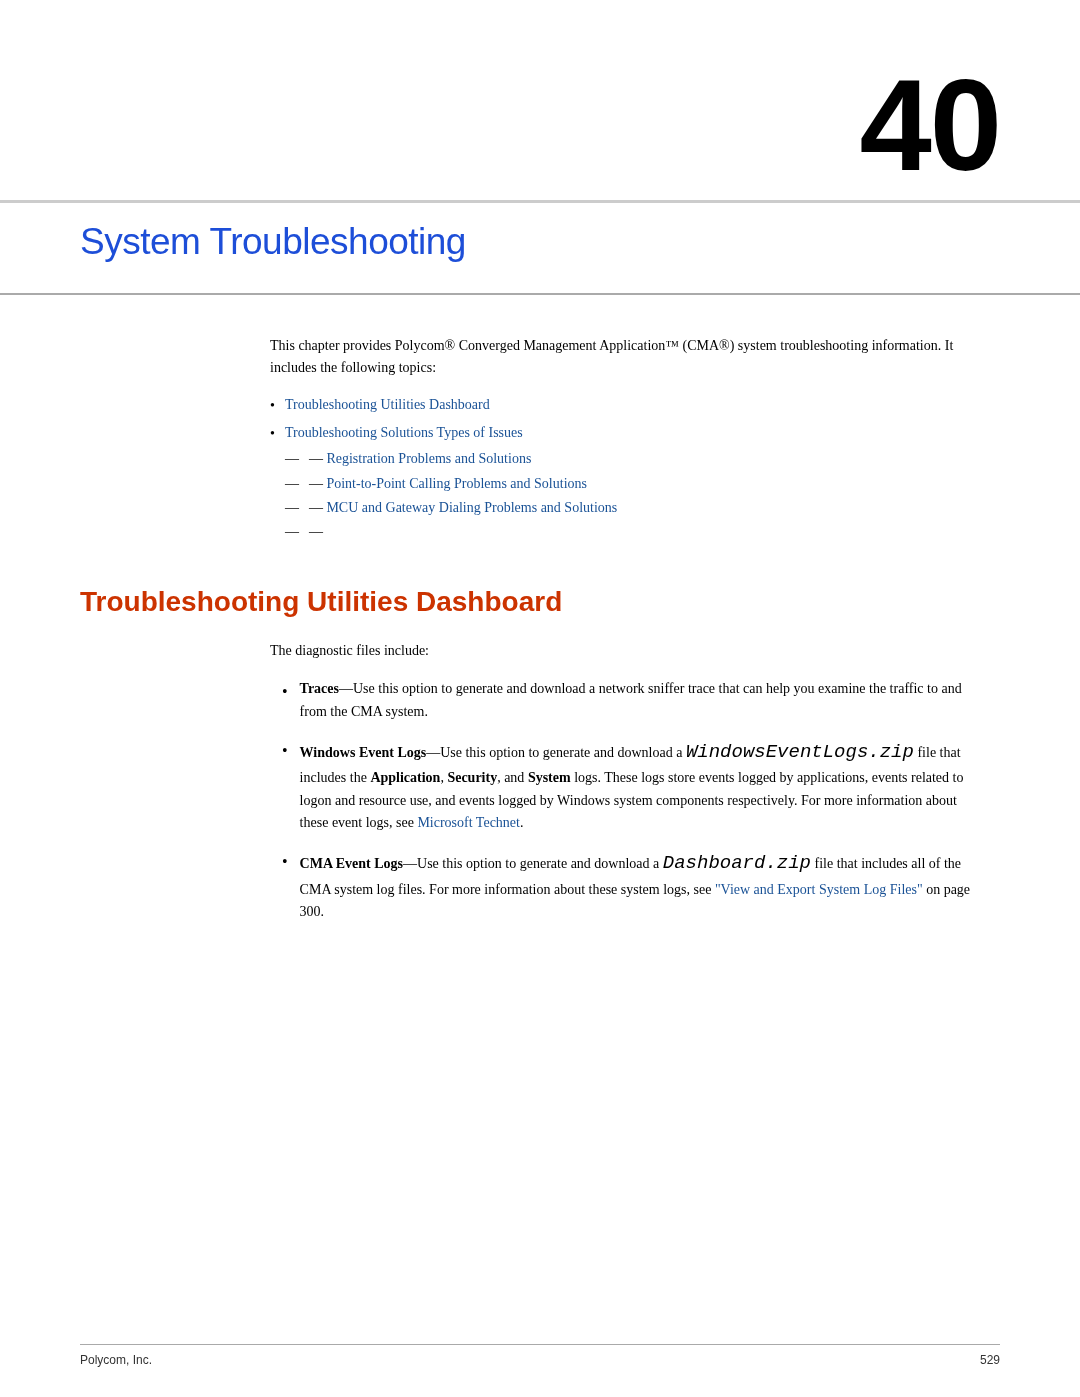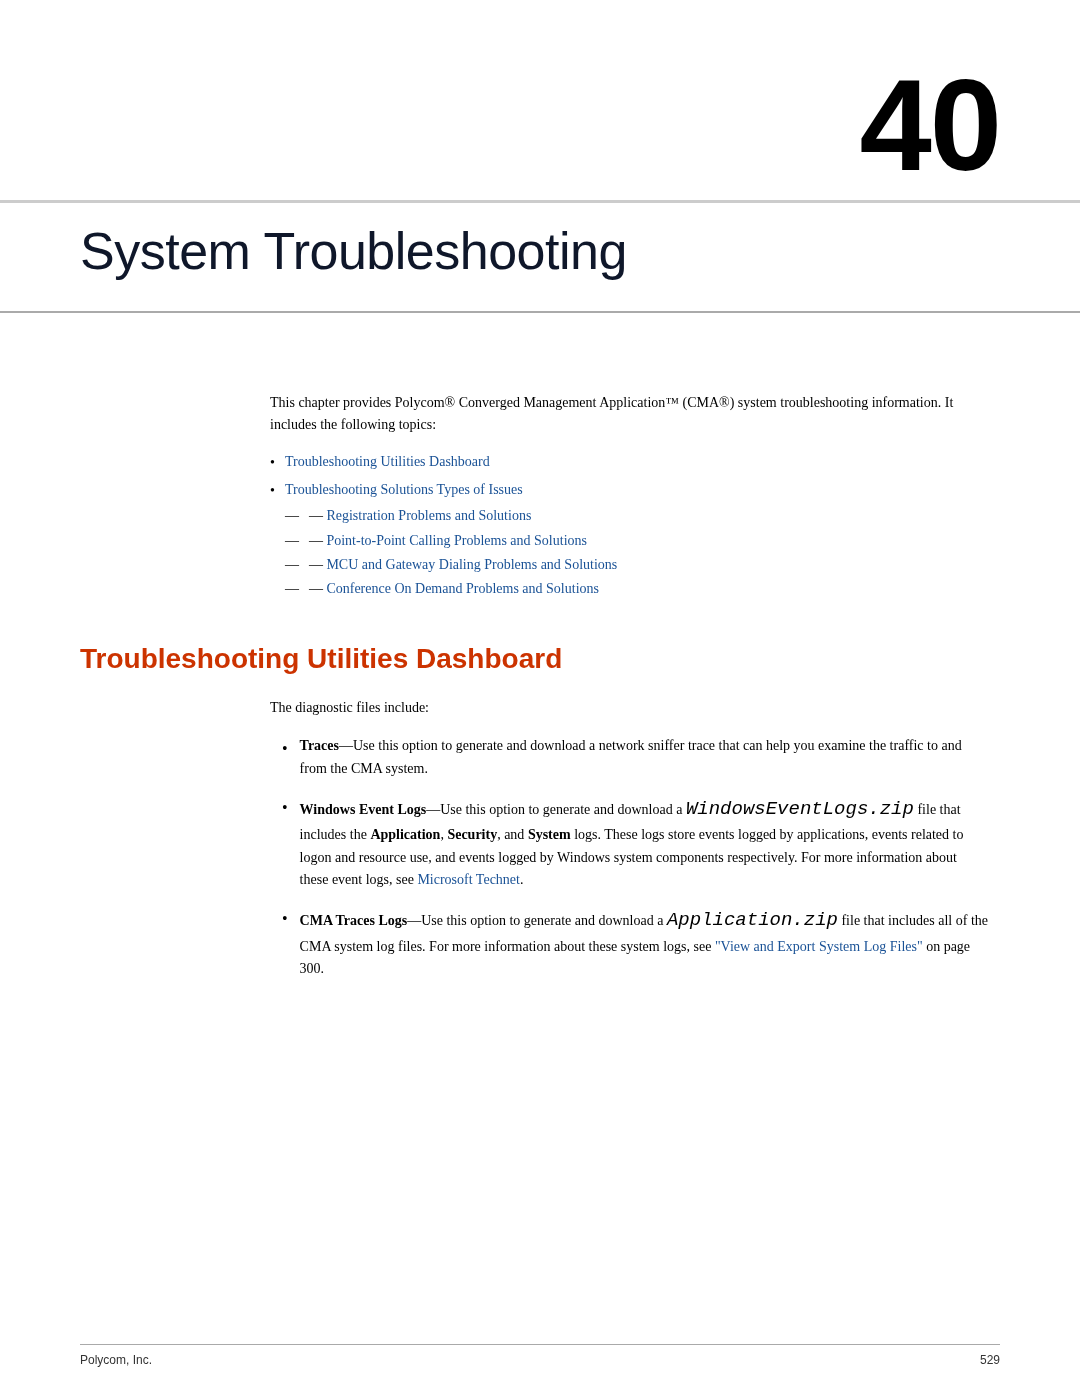--- a/index.html
+++ b/index.html
@@ -44,44 +44,43 @@
       letter-spacing: -2px;
     }
 
     
     .chapter-title-section {
       padding: 18px 80px 30px 80px;
       border-bottom: 2px solid #aaaaaa;
     }
 
     .chapter-title {
-      font-size: 52px;
+      font-size: 37px;
       font-weight: 400;
-      color: #0f172a;
+      color: #1d4ed8;
       font-family: Arial, Helvetica, sans-serif;
       letter-spacing: -0.5px;
     }
 
     
     .content-area {
       padding: 40px 80px 60px 80px;
     }
 
     
     .intro-block {
       margin-left: 190px;
       margin-bottom: 28px;
     }
 
     .intro-text {
       font-size: 14px;
       line-height: 1.55;
       color: #000000;
       margin-bottom: 16px;
-      margin-top: 39px;
     }
 
     
     .toc-list {
       list-style: none;
       padding: 0;
       margin: 0;
     }
 
     .toc-list > li {
@@ -253,21 +252,20 @@
               <li>
                 <span>—&nbsp;</span>
                   <a class="link-blue" href="#">Point-to-Point Calling Problems and Solutions</a>
               </li>
               <li>
                 <span>—&nbsp;</span>
                   <a class="link-blue" href="#">MCU and Gateway Dialing Problems and Solutions</a>
               </li>
               <li>
                 <span>—&nbsp;</span>
-                  <a class="link-blue" href="#">Conference On Demand Problems and Solutions</a>
               </li>
             </ul>
           </div>
         </li>
       </ul>
     </div>
 
     <h2 class="section-heading">Troubleshooting Utilities Dashboard</h2>
 
     <div class="section-content">
@@ -283,21 +281,21 @@
         </li>
 
         <li>
           <div class="item-content">
             <span class="bold-term">Windows Event Logs</span>—Use this option to generate and download a <span class="code-text">WindowsEventLogs.zip</span> file that includes the <span class="bold-term">Application</span>, <span class="bold-term">Security</span>, and <span class="bold-term">System</span> logs. These logs store events logged by applications, events related to logon and resource use, and events logged by Windows system components respectively. For more information about these event logs, see <a class="link-blue" href="#">Microsoft Technet</a>.
           </div>
         </li>
 
         <li>
           <div class="item-content">
-            <span class="bold-term">CMA Traces Logs</span>—Use this option to generate and download a <span class="code-text">Application.zip</span> file that includes all of the CMA system log files. For more information about these system logs, see <a class="link-blue" href="#">"View and Export System Log Files"</a> on page 300.
+            <span class="bold-term">CMA Event Logs</span>—Use this option to generate and download a <span class="code-text">Dashboard.zip</span> file that includes all of the CMA system log files. For more information about these system logs, see <a class="link-blue" href="#">"View and Export System Log Files"</a> on page 300.
           </div>
         </li>
 
       </ul>
     </div>
 
   </div>
 
   <div class="page-footer">
     <span class="footer-company">Polycom, Inc.</span>

